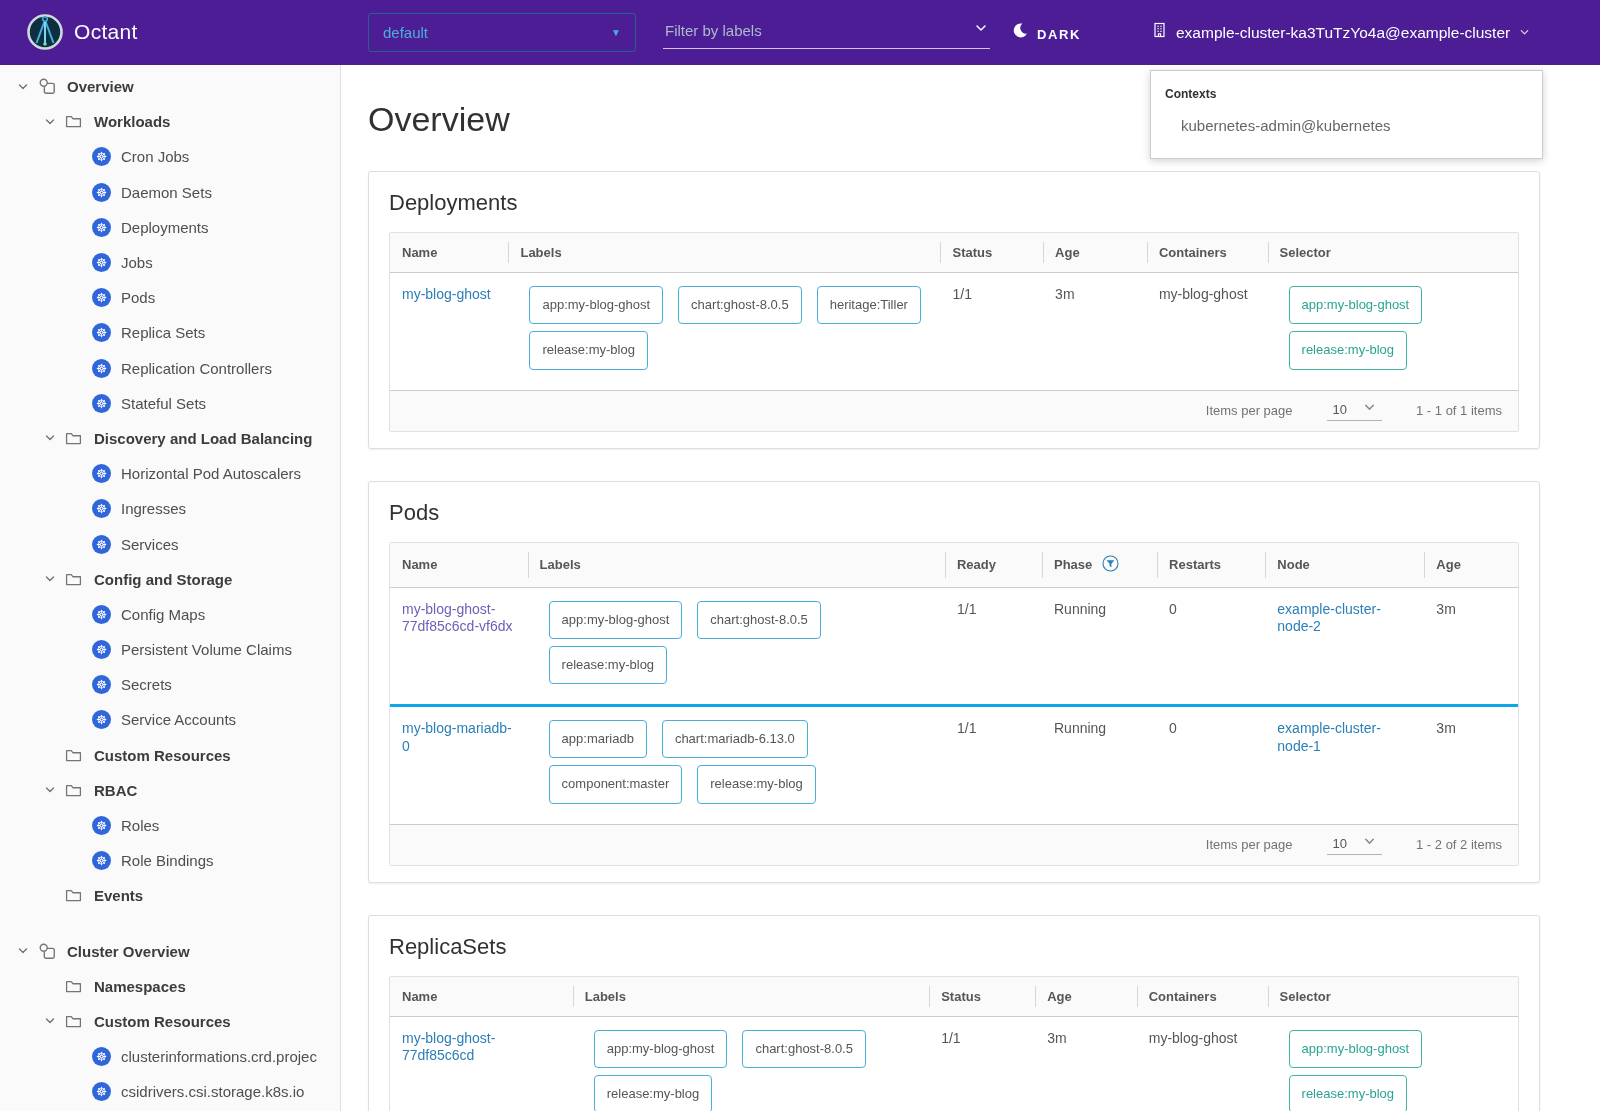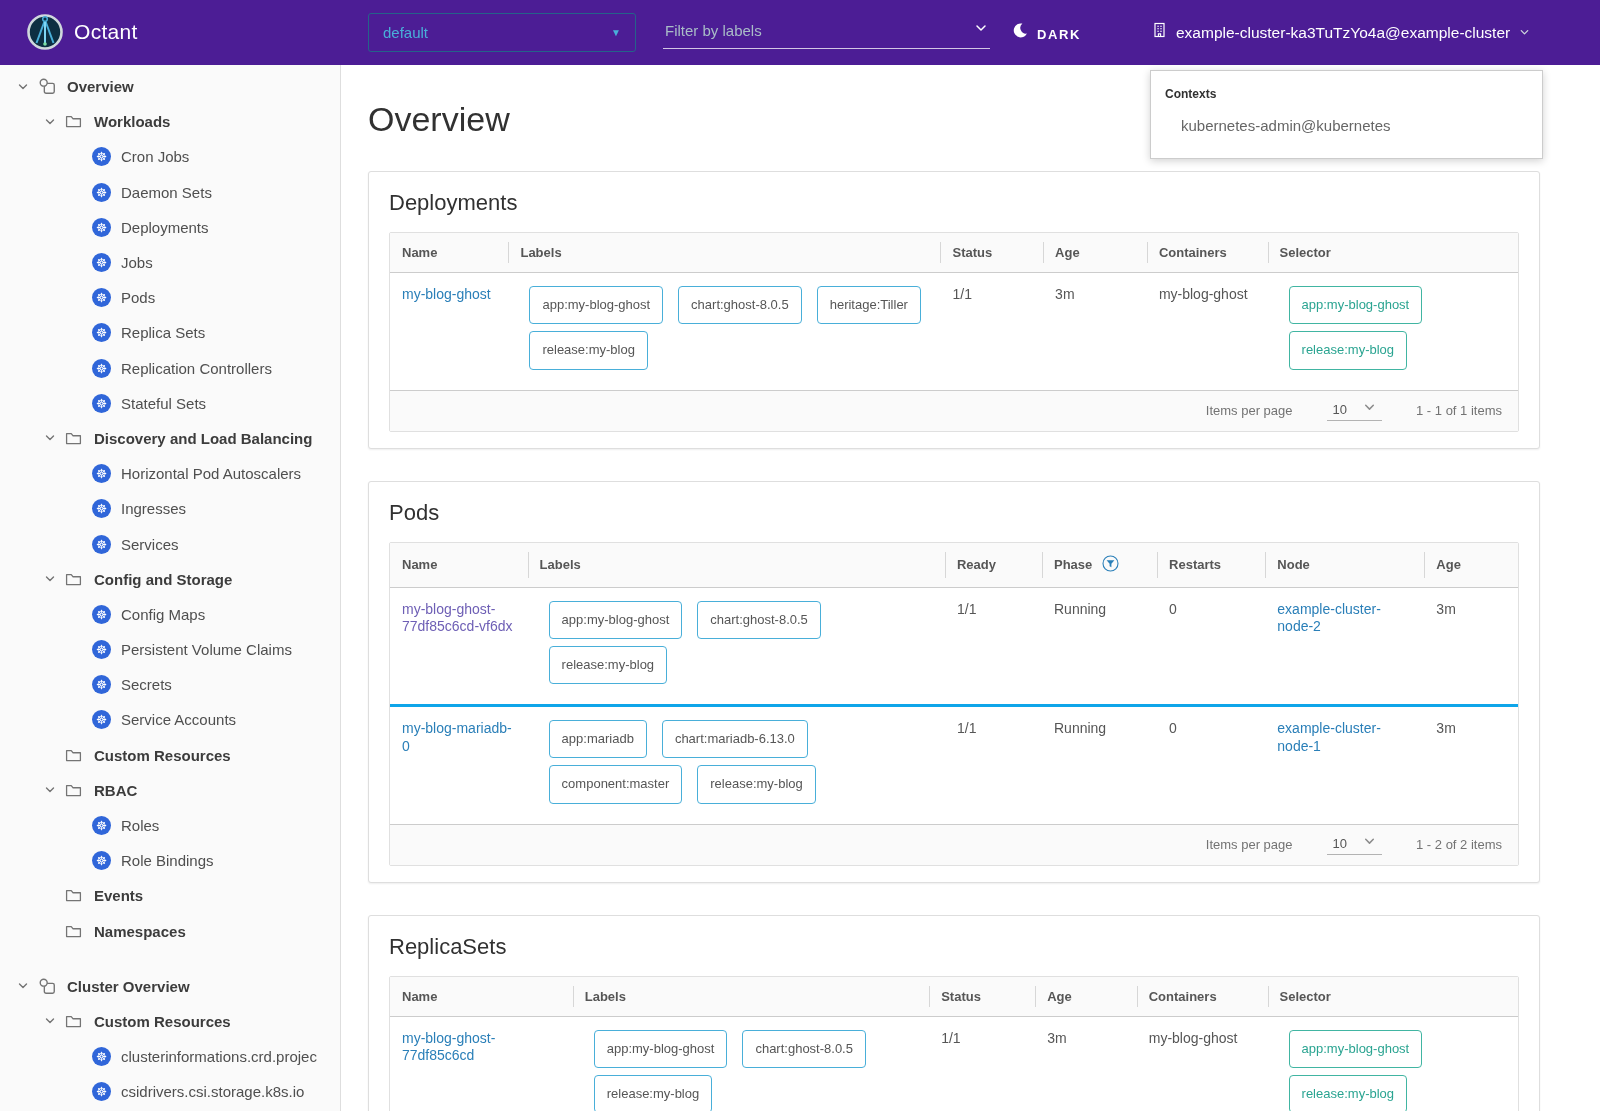--- a/index.html
+++ b/index.html
@@ -325,42 +325,42 @@
     </div>
     <div class="nav-row lvl1 bold">
       <span class="chev"></span>
       <span class="nicon">
         <svg width="17" height="17" viewBox="0 0 16 16">
           <path d="M1.5 12.8V3.4h4.4l1.5 2h7.1v7.4z" fill="none" stroke="#747474" stroke-width="1.2" stroke-linejoin="round"></path>
         </svg>
       </span>
       <span class="nlabel">Events</span>
     </div>
-    <div class="nav-row lvl1 bold">
-      <span class="chev"></span>
-      <span class="nicon">
-        <svg width="17" height="17" viewBox="0 0 16 16">
-          <path d="M1.5 12.8V3.4h4.4l1.5 2h7.1v7.4z" fill="none" stroke="#747474" stroke-width="1.2" stroke-linejoin="round"></path>
-        </svg>
-      </span>
-      <span class="nlabel">Namespaces</span>
-    </div>
     <div class="nav-row lvl0 bold gap">
       <span class="chev">
         <svg width="12" height="12" viewBox="0 0 12 12">
           <polyline points="2.5,4 6,7.5 9.5,4" fill="none" stroke="#737373" stroke-width="1.4" stroke-linecap="round" stroke-linejoin="round"></polyline>
         </svg>
       </span>
       <span class="nicon">
         <svg width="19" height="19" viewBox="0 0 18 18">
           <rect x="6" y="6" width="9.4" height="9.4" rx="1.6" fill="none" stroke="#747474" stroke-width="1.3"></rect>
           <circle cx="5.4" cy="5.4" r="3.3" fill="#fafafa" stroke="#747474" stroke-width="1.3"></circle>
         </svg>
       </span>
       <span class="nlabel">Cluster Overview</span>
+    </div>
+    <div class="nav-row lvl1 bold">
+      <span class="chev"></span>
+      <span class="nicon">
+        <svg width="17" height="17" viewBox="0 0 16 16">
+          <path d="M1.5 12.8V3.4h4.4l1.5 2h7.1v7.4z" fill="none" stroke="#747474" stroke-width="1.2" stroke-linejoin="round"></path>
+        </svg>
+      </span>
+      <span class="nlabel">Namespaces</span>
     </div>
     <div class="nav-row lvl1 bold">
       <span class="chev">
         <svg width="12" height="12" viewBox="0 0 12 12">
           <polyline points="2.5,4 6,7.5 9.5,4" fill="none" stroke="#737373" stroke-width="1.4" stroke-linecap="round" stroke-linejoin="round"></polyline>
         </svg>
       </span>
       <span class="nicon">
         <svg width="17" height="17" viewBox="0 0 16 16">
           <path d="M1.5 12.8V3.4h4.4l1.5 2h7.1v7.4z" fill="none" stroke="#747474" stroke-width="1.2" stroke-linejoin="round"></path>

